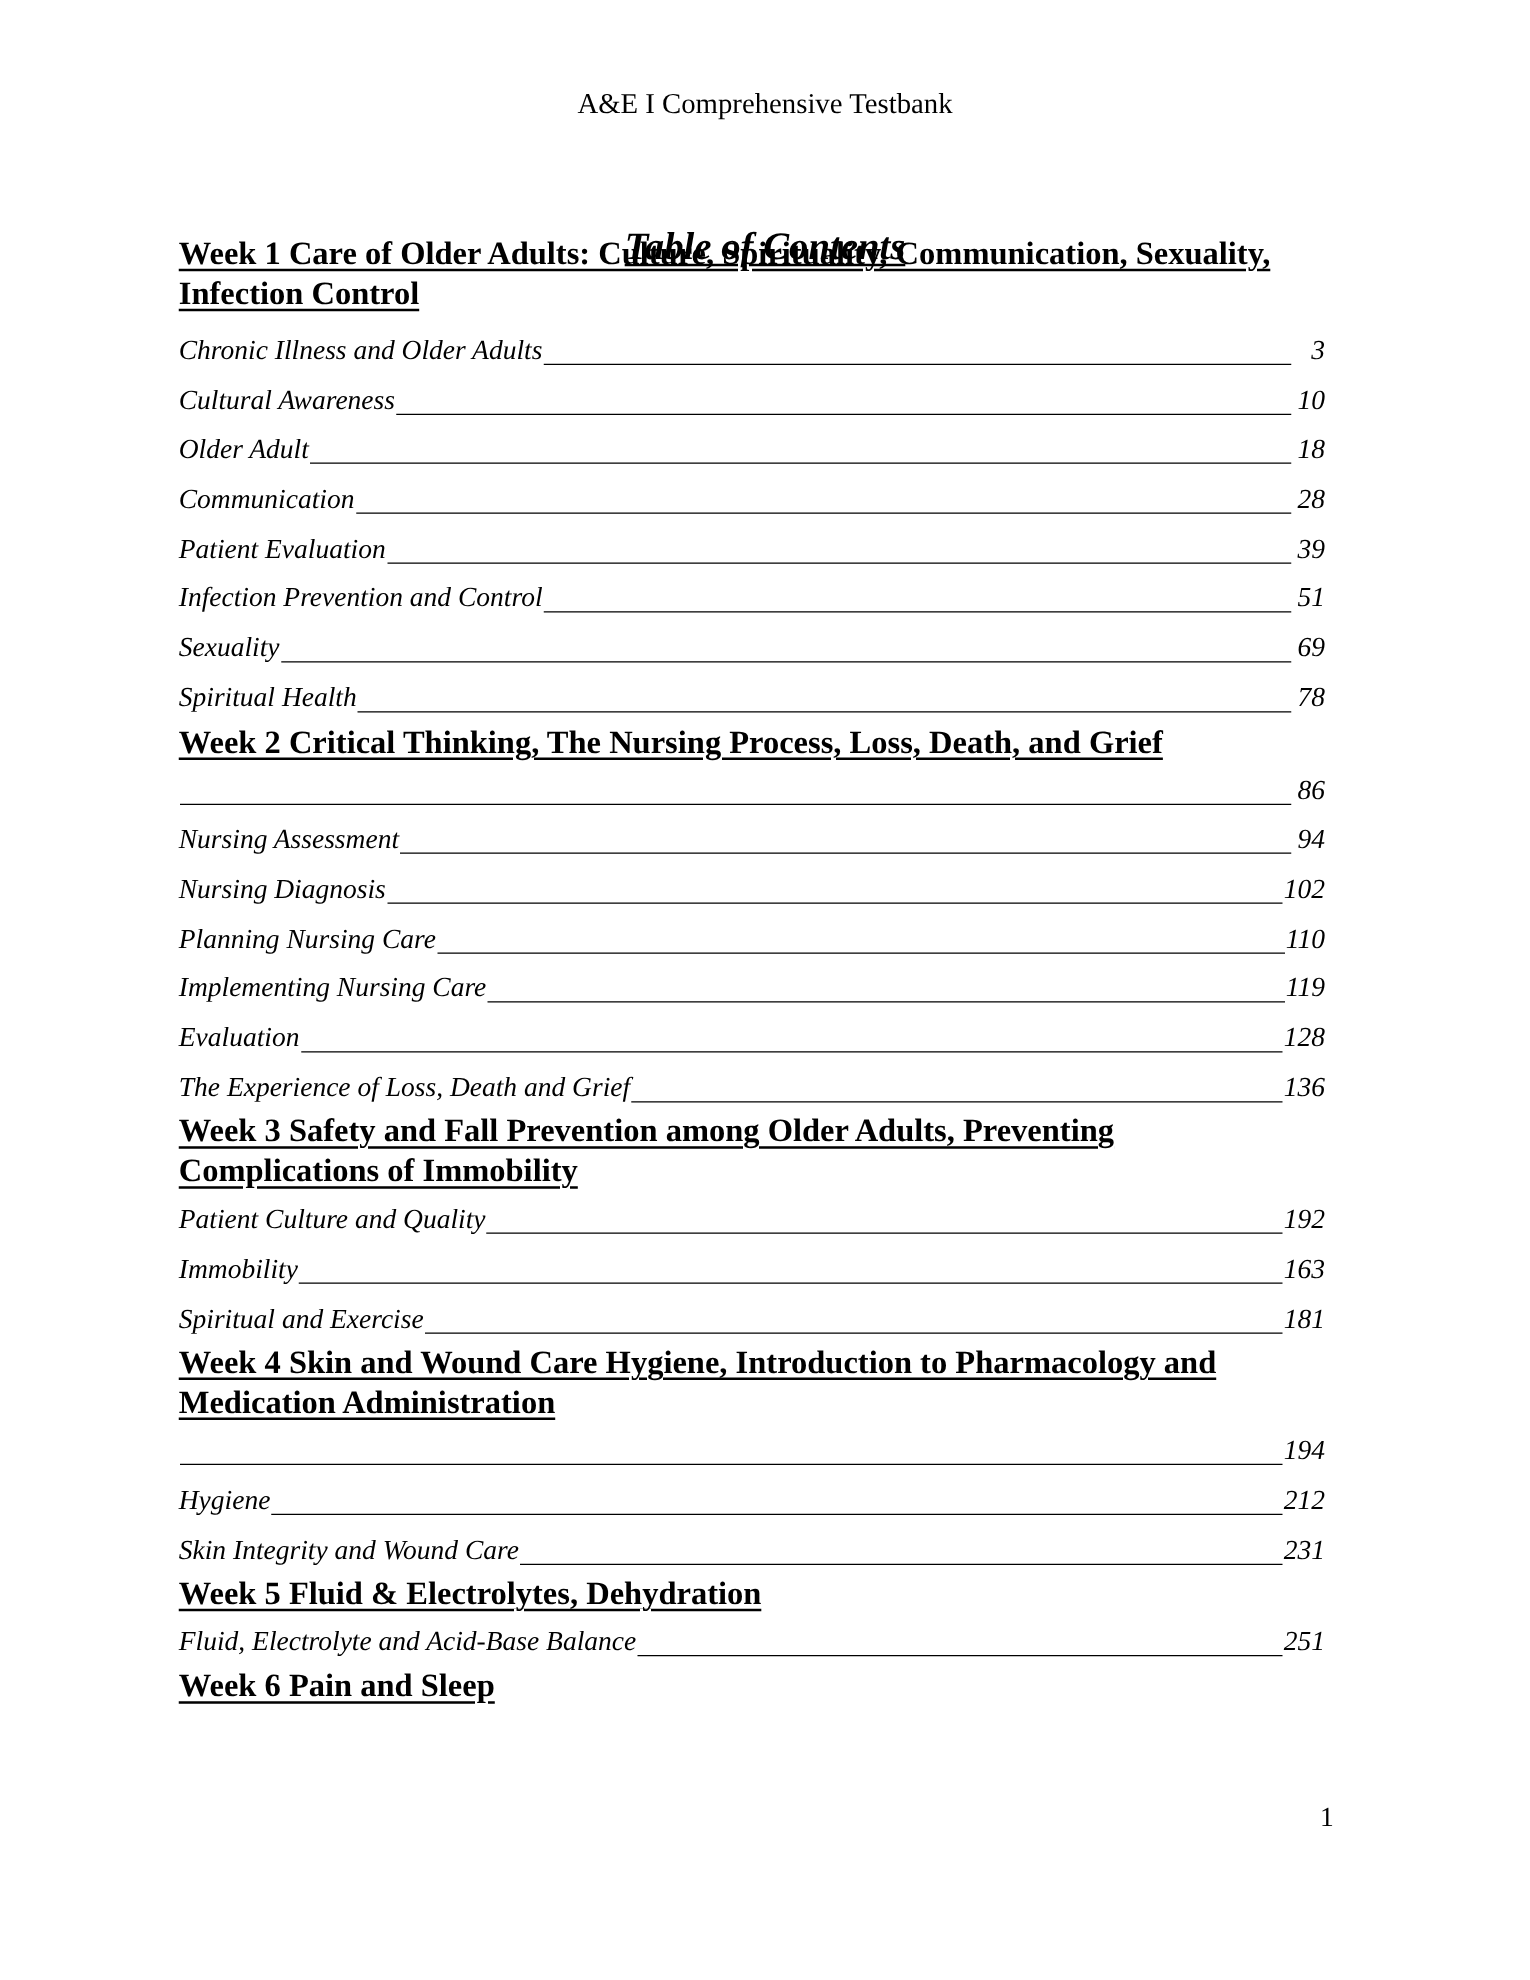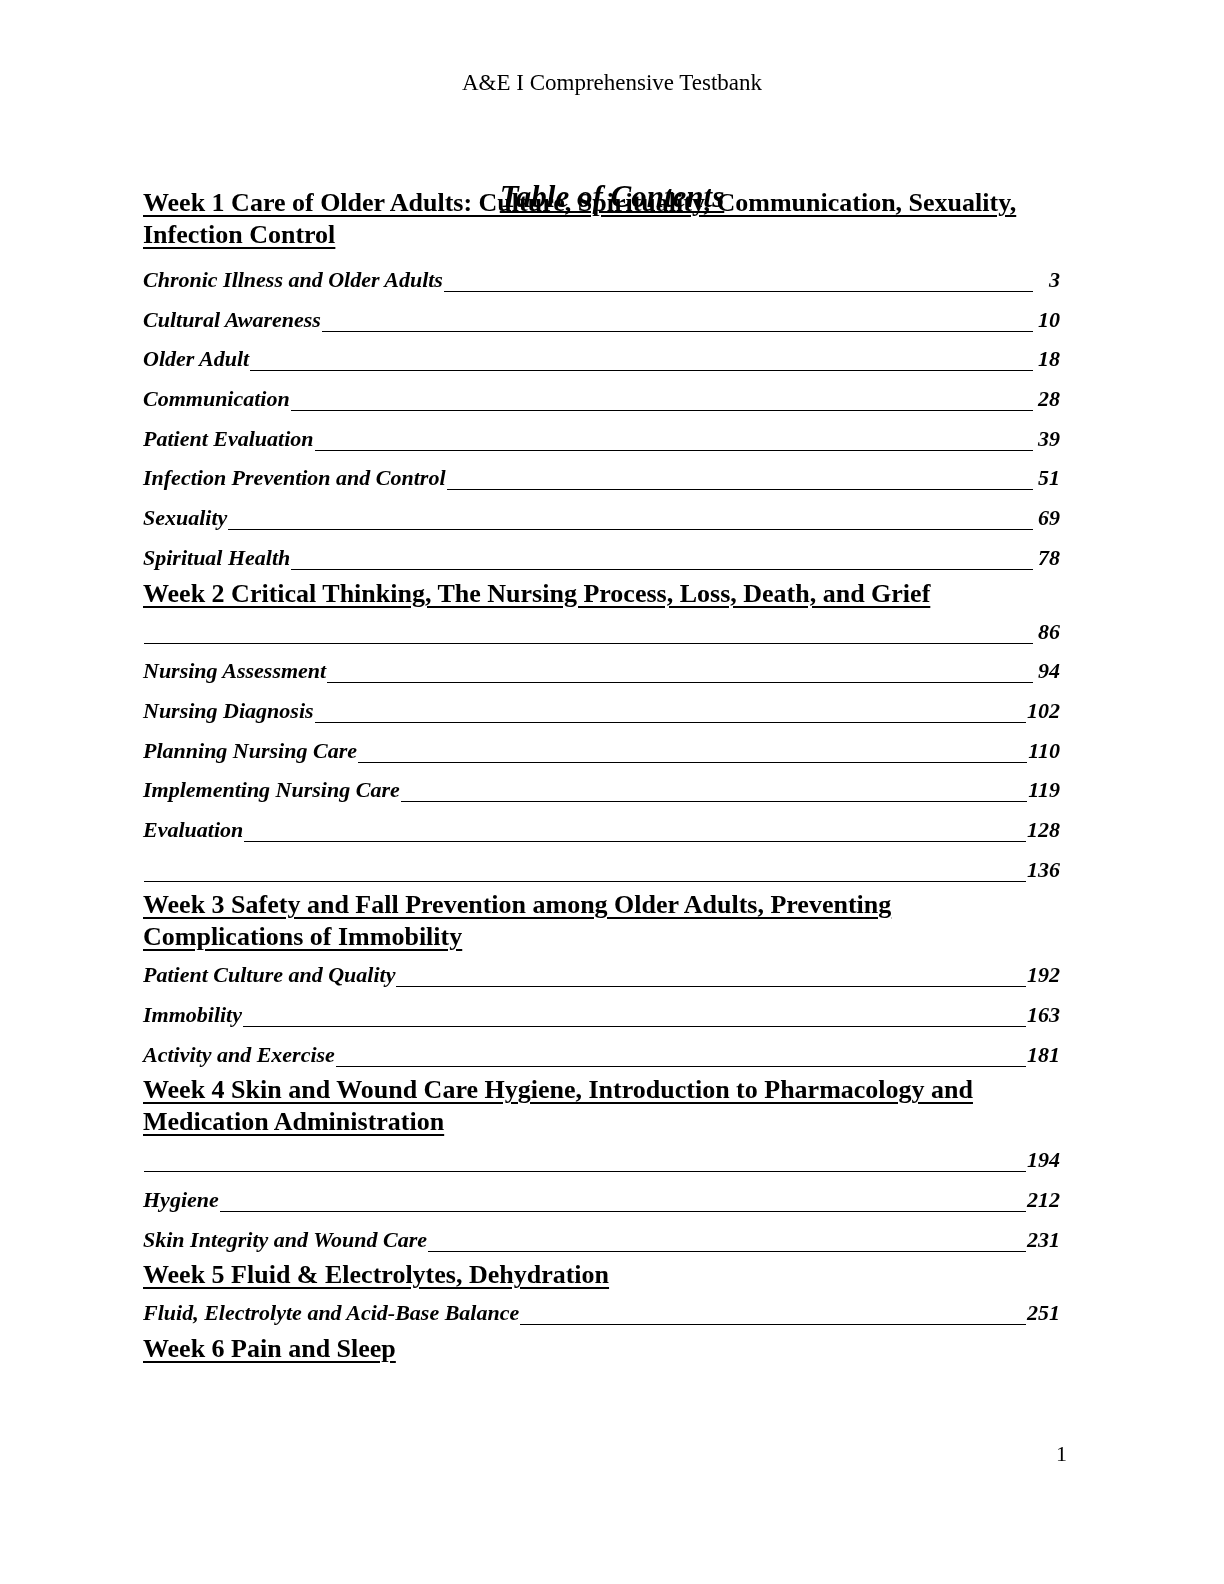--- a/index.html
+++ b/index.html
@@ -29,21 +29,21 @@
       display: flex; align-items: baseline; font-style: italic; font-size: 22px;
       height: 39.7px; line-height: 39.7px;
     }
     .entry .label { white-space: nowrap; }
     .entry .leader {
       flex: 1; border-bottom: 1.2px solid #000; margin: 0 1px; position: relative; top: 5px;
       height: 0;
     }
     .entry .page { white-space: nowrap; padding-right: 8px; min-width: 26px; text-align: right; }
     .group { margin-bottom: 0; }
-    .week + .entries { margin-top: 2px; font-weight: bold; }
+    .week + .entries { margin-top: 2px; }
     .page-number {
       position: absolute; top: 1441px; left: 1056px; font-size: 22px;
     }
   </style>
 </head>
 <body>
 
 <div class="running-header">A&amp;E I Comprehensive Testbank</div>
 <div class="toc-title">Table of Contents</div>
 
@@ -121,41 +121,42 @@
           <span class="label">Implementing Nursing Care</span>
           <span class="leader"></span>
           <span class="page">119</span>
         </div>
       <div class="entry">
           <span class="label">Evaluation</span>
           <span class="leader"></span>
           <span class="page">128</span>
         </div>
       <div class="entry">
+          <span class="label">The Experience of Loss, Death and Grief</span>
           <span class="leader"></span>
           <span class="page">136</span>
         </div>
     </div>
   </div>
 
   <div class="group">
     <div class="week">Week 3 Safety and Fall Prevention among Older Adults, Preventing Complications of Immobility</div>
     <div class="entries">
       <div class="entry">
           <span class="label">Patient Culture and Quality</span>
           <span class="leader"></span>
           <span class="page">192</span>
         </div>
       <div class="entry">
           <span class="label">Immobility</span>
           <span class="leader"></span>
           <span class="page">163</span>
         </div>
       <div class="entry">
-          <span class="label">Activity and Exercise</span>
+          <span class="label">Spiritual and Exercise</span>
           <span class="leader"></span>
           <span class="page">181</span>
         </div>
     </div>
   </div>
 
   <div class="group">
     <div class="week">Week 4 Skin and Wound Care Hygiene, Introduction to Pharmacology and Medication Administration</div>
     <div class="entries">
       <div class="entry">

